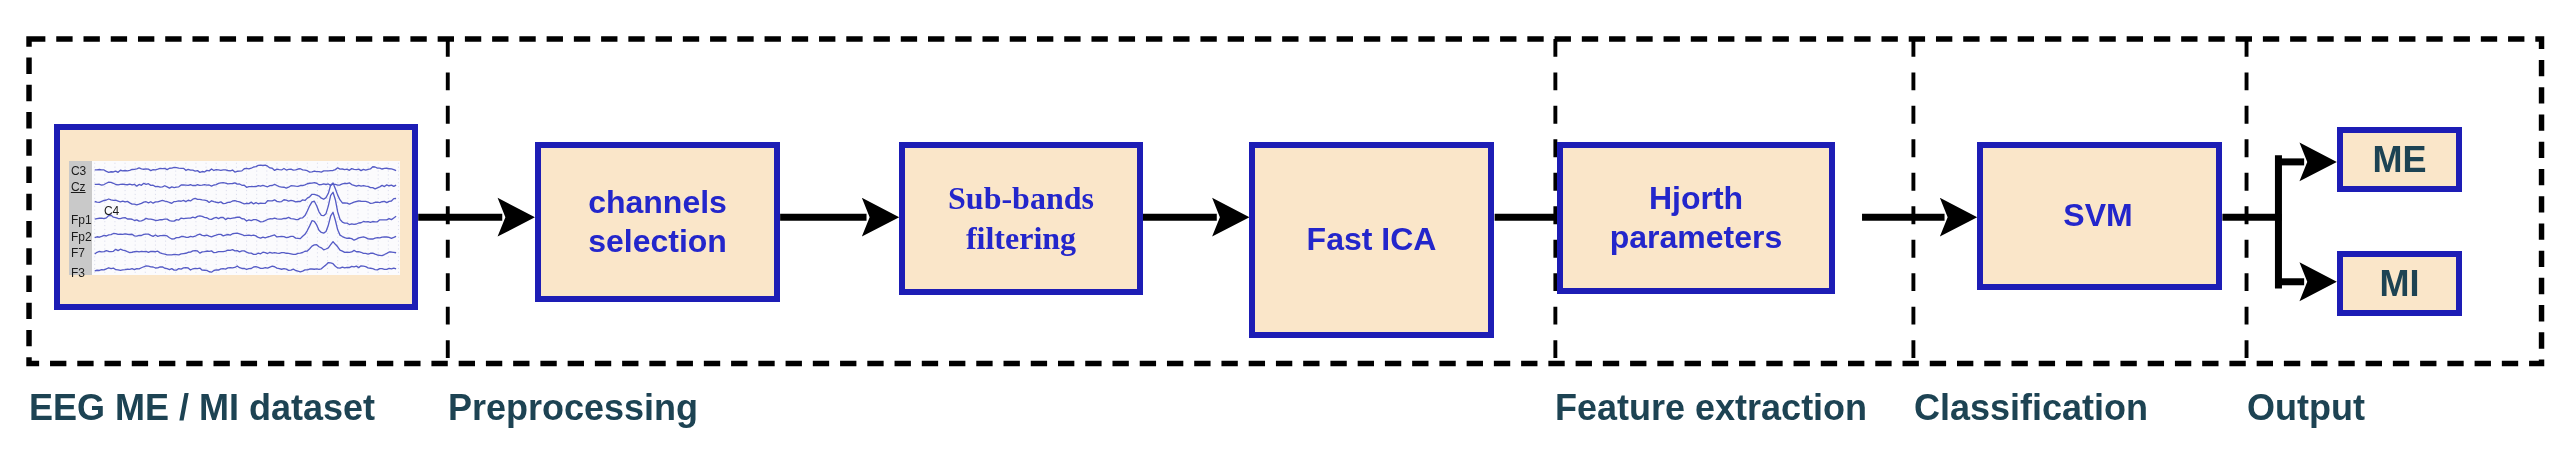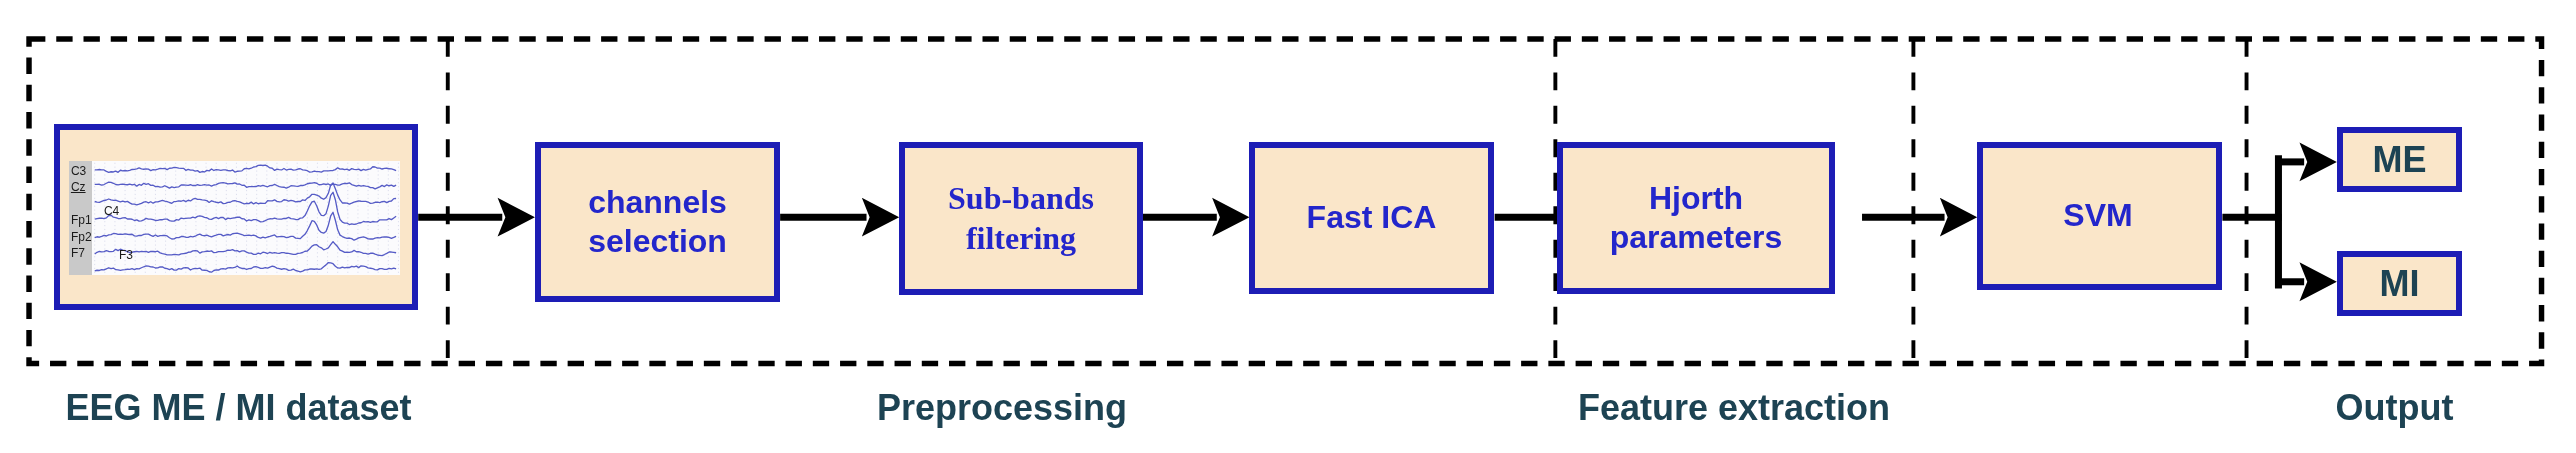--- a/index.html
+++ b/index.html
@@ -17,28 +17,28 @@
 
   .box{position:absolute;box-sizing:border-box;background:var(--cream);
        border:6.2px solid var(--blueb);display:flex;align-items:center;
        justify-content:center;text-align:center;font-weight:bold;
        color:var(--bluet);}
   .flow-label{font-size:32px;line-height:1.22;padding:0 11px;}
 
   .box-eeg      {left:54px;  top:124px; width:364px; height:186px;}
   .box-channels {left:535px; top:142px; width:245px; height:160px;}
   .box-subbands {left:899px;top:142px; width:244px; height:153px;font-family:Liberation Serif, serif;}
-  .box-fastica  {left:1249px;top:142px; width:245px; height:152px;text-align:right;}
+  .box-fastica  {left:1249px;top:142px; width:245px; height:196px;text-align:right;}
   .box-hjorth   {left:1557px;top:142px; width:278px; height:152px;}
   .box-svm      {left:1977px;top:142px; width:245px; height:148px;padding-left:8px;}
   .box-me       {left:2337px;top:127px; width:125px; height:65px; font-size:36px;color:var(--teal);}
   .box-mi       {left:2337px;top:251px; width:125px; height:65px; font-size:36px;color:var(--teal);}
 
   .sec-label{position:absolute;top:387px;font-weight:bold;font-size:36px;
-             color:var(--teal);text-align:center;white-space:nowrap;}
+             color:var(--teal);white-space:nowrap;}
   .lab-dataset       {left:29px;  width:419px;}
   .lab-preprocessing {left:448px; width:1108px;}
   .lab-feature       {left:1555px;width:358px;}
   .lab-classification{left:1914px;width:333px;}
   .lab-output        {left:2247px;width:295px;}
 
   
   .eeg-plot{position:absolute;left:8.6px;top:31px;width:331px;height:114px;
             background:#fbfbfd;}
   .eeg-strip{position:absolute;left:0;top:0;width:23.4px;height:114px;
@@ -136,32 +136,33 @@
           <polyline points="33,119.2 36,117.0 39,116.0 42,116.6 45,116.2 48,114.8 51,116.0 54,116.1 57,115.8 60,113.2 63,114.9 66,113.1 69,114.3 72,114.9 75,116.2 78,117.4 81,117.0 84,116.3 87,115.8 90,116.5 93,115.9 96,116.2 99,115.8 102,117.1 105,115.8 108,116.0 111,116.3 114,115.6 117,117.8 120,118.8 123,119.5 126,120.4 129,120.3 132,120.3 135,119.7 138,120.0 141,120.4 144,119.1 147,118.7 150,118.3 153,117.0 156,116.9 159,115.3 162,114.9 165,115.4 168,118.1 171,116.4 174,116.2 177,115.4 180,115.8 183,115.2 186,117.5 189,117.2 192,116.1 195,116.1 198,116.1 201,115.4 204,114.2 207,114.5 210,113.6 213,115.1 216,114.8 219,116.4 222,115.2 225,115.3 228,116.9 231,118.0 234,118.2 237,119.8 240,119.8 243,118.0 246,119.0 249,116.9 252,117.4 255,118.6 258,117.0 261,118.1 264,117.5 267,118.1 270,118.5 273,117.5 276,117.4 279,118.3 282,118.5 285,119.1 288,119.7 291,119.7 294,118.4 297,118.0 300,117.3 303,115.7 306,115.4 309,112.5 312,109.1 315,107.5 318,107.3 321,109.9 324,111.3 327,113.9 330,112.8 333,111.3 336,107.3 339,103.3 342,106.8 345,110.0 348,114.3 351,115.6 354,117.2 357,117.0 360,117.1 363,116.6 366,114.6 369,116.3 372,116.1 375,117.0 378,118.4 381,118.4 384,119.4 387,118.3 390,118.0 393,119.5 396,120.5 399,120.9 402,121.3 405,119.9 408,118.4 411,116.6 414,116.7 417,117.1 420,117.6" fill="none" stroke="#565cc6" stroke-width="1.7" stroke-linejoin="round"></polyline>
           <polyline points="33,140.9 36,140.1 39,140.4 42,139.4 45,139.5 48,138.2 51,136.9 54,138.0 57,137.3 60,139.4 63,139.6 66,140.2 69,139.7 72,139.4 75,138.8 78,138.9 81,138.0 84,139.2 87,137.9 90,138.4 93,136.9 96,135.6 99,134.6 102,134.8 105,135.7 108,135.9 111,137.2 114,137.1 117,135.9 120,135.8 123,137.5 126,138.1 129,139.3 132,138.0 135,139.9 138,139.9 141,137.9 144,138.6 147,137.1 150,136.6 153,137.2 156,139.8 159,138.2 162,137.6 165,138.0 168,137.3 171,140.0 174,140.1 177,140.2 180,142.0 183,142.6 186,140.4 189,139.6 192,139.8 195,138.4 198,138.0 201,138.6 204,137.1 207,136.9 210,137.0 213,136.5 216,134.6 219,136.8 222,137.8 225,137.7 228,139.1 231,138.1 234,137.8 237,135.9 240,135.5 243,136.4 246,137.6 249,137.6 252,136.8 255,137.4 258,136.0 261,134.9 264,135.6 267,137.3 270,138.0 273,138.8 276,138.0 279,138.6 282,140.2 285,139.9 288,138.7 291,140.4 294,141.2 297,142.1 300,141.2 303,139.6 306,139.6 309,138.5 312,138.5 315,138.8 318,138.4 321,139.0 324,138.2 327,135.5 330,133.2 333,130.2 336,130.6 339,131.7 342,135.0 345,137.1 348,137.4 351,136.0 354,137.1 357,136.3 360,136.6 363,135.1 366,135.8 369,134.8 372,136.7 375,134.4 378,134.9 381,135.5 384,137.1 387,137.5 390,138.1 393,139.2 396,139.7 399,138.0 402,138.0 405,138.9 408,138.9 411,137.6 414,138.2 417,137.3 420,138.3" fill="none" stroke="#565cc6" stroke-width="1.7" stroke-linejoin="round"></polyline>
         </svg>
       <div class="eeg-strip" id="eeg-strip">
           <div class="eeg-ch-label" style="top: 3.9px;">C3</div>
           <div class="eeg-ch-label" style="top: 19.5px; text-decoration: underline;">Cz</div>
           <div class="eeg-ch-label" style="top: 44px; margin-left: 33px;">C4</div>
           <div class="eeg-ch-label" style="top: 53px;">Fp1</div>
           <div class="eeg-ch-label" style="top: 70px;">Fp2</div>
           <div class="eeg-ch-label" style="top: 86px;">F7</div>
-          <div class="eeg-ch-label" style="top: 88px; margin-left: 48px;">F3</div>
+          <div class="eeg-ch-label" style="top: 106px;">F3</div>
         </div>
     </div>
   </div>
 
   <div class="box box-channels flow-label">channels selection</div>
   <div class="box box-subbands flow-label">Sub-bands filtering</div>
   <div class="box box-fastica flow-label">Fast ICA</div>
   <div class="box box-hjorth flow-label">Hjorth parameters</div>
   <div class="box box-svm flow-label">SVM</div>
   <div class="box box-mi">MI</div>
   <div class="box box-me">ME</div>
 
   <div class="sec-label lab-dataset">EEG ME / MI dataset</div>
   <div class="sec-label lab-preprocessing">Preprocessing</div>
   <div class="sec-label lab-feature">Feature extraction</div>
+  <div class="sec-label lab-classification">Classification</div>
   <div class="sec-label lab-output">Output</div>
 
 </div>
 
 
 </body></html>

